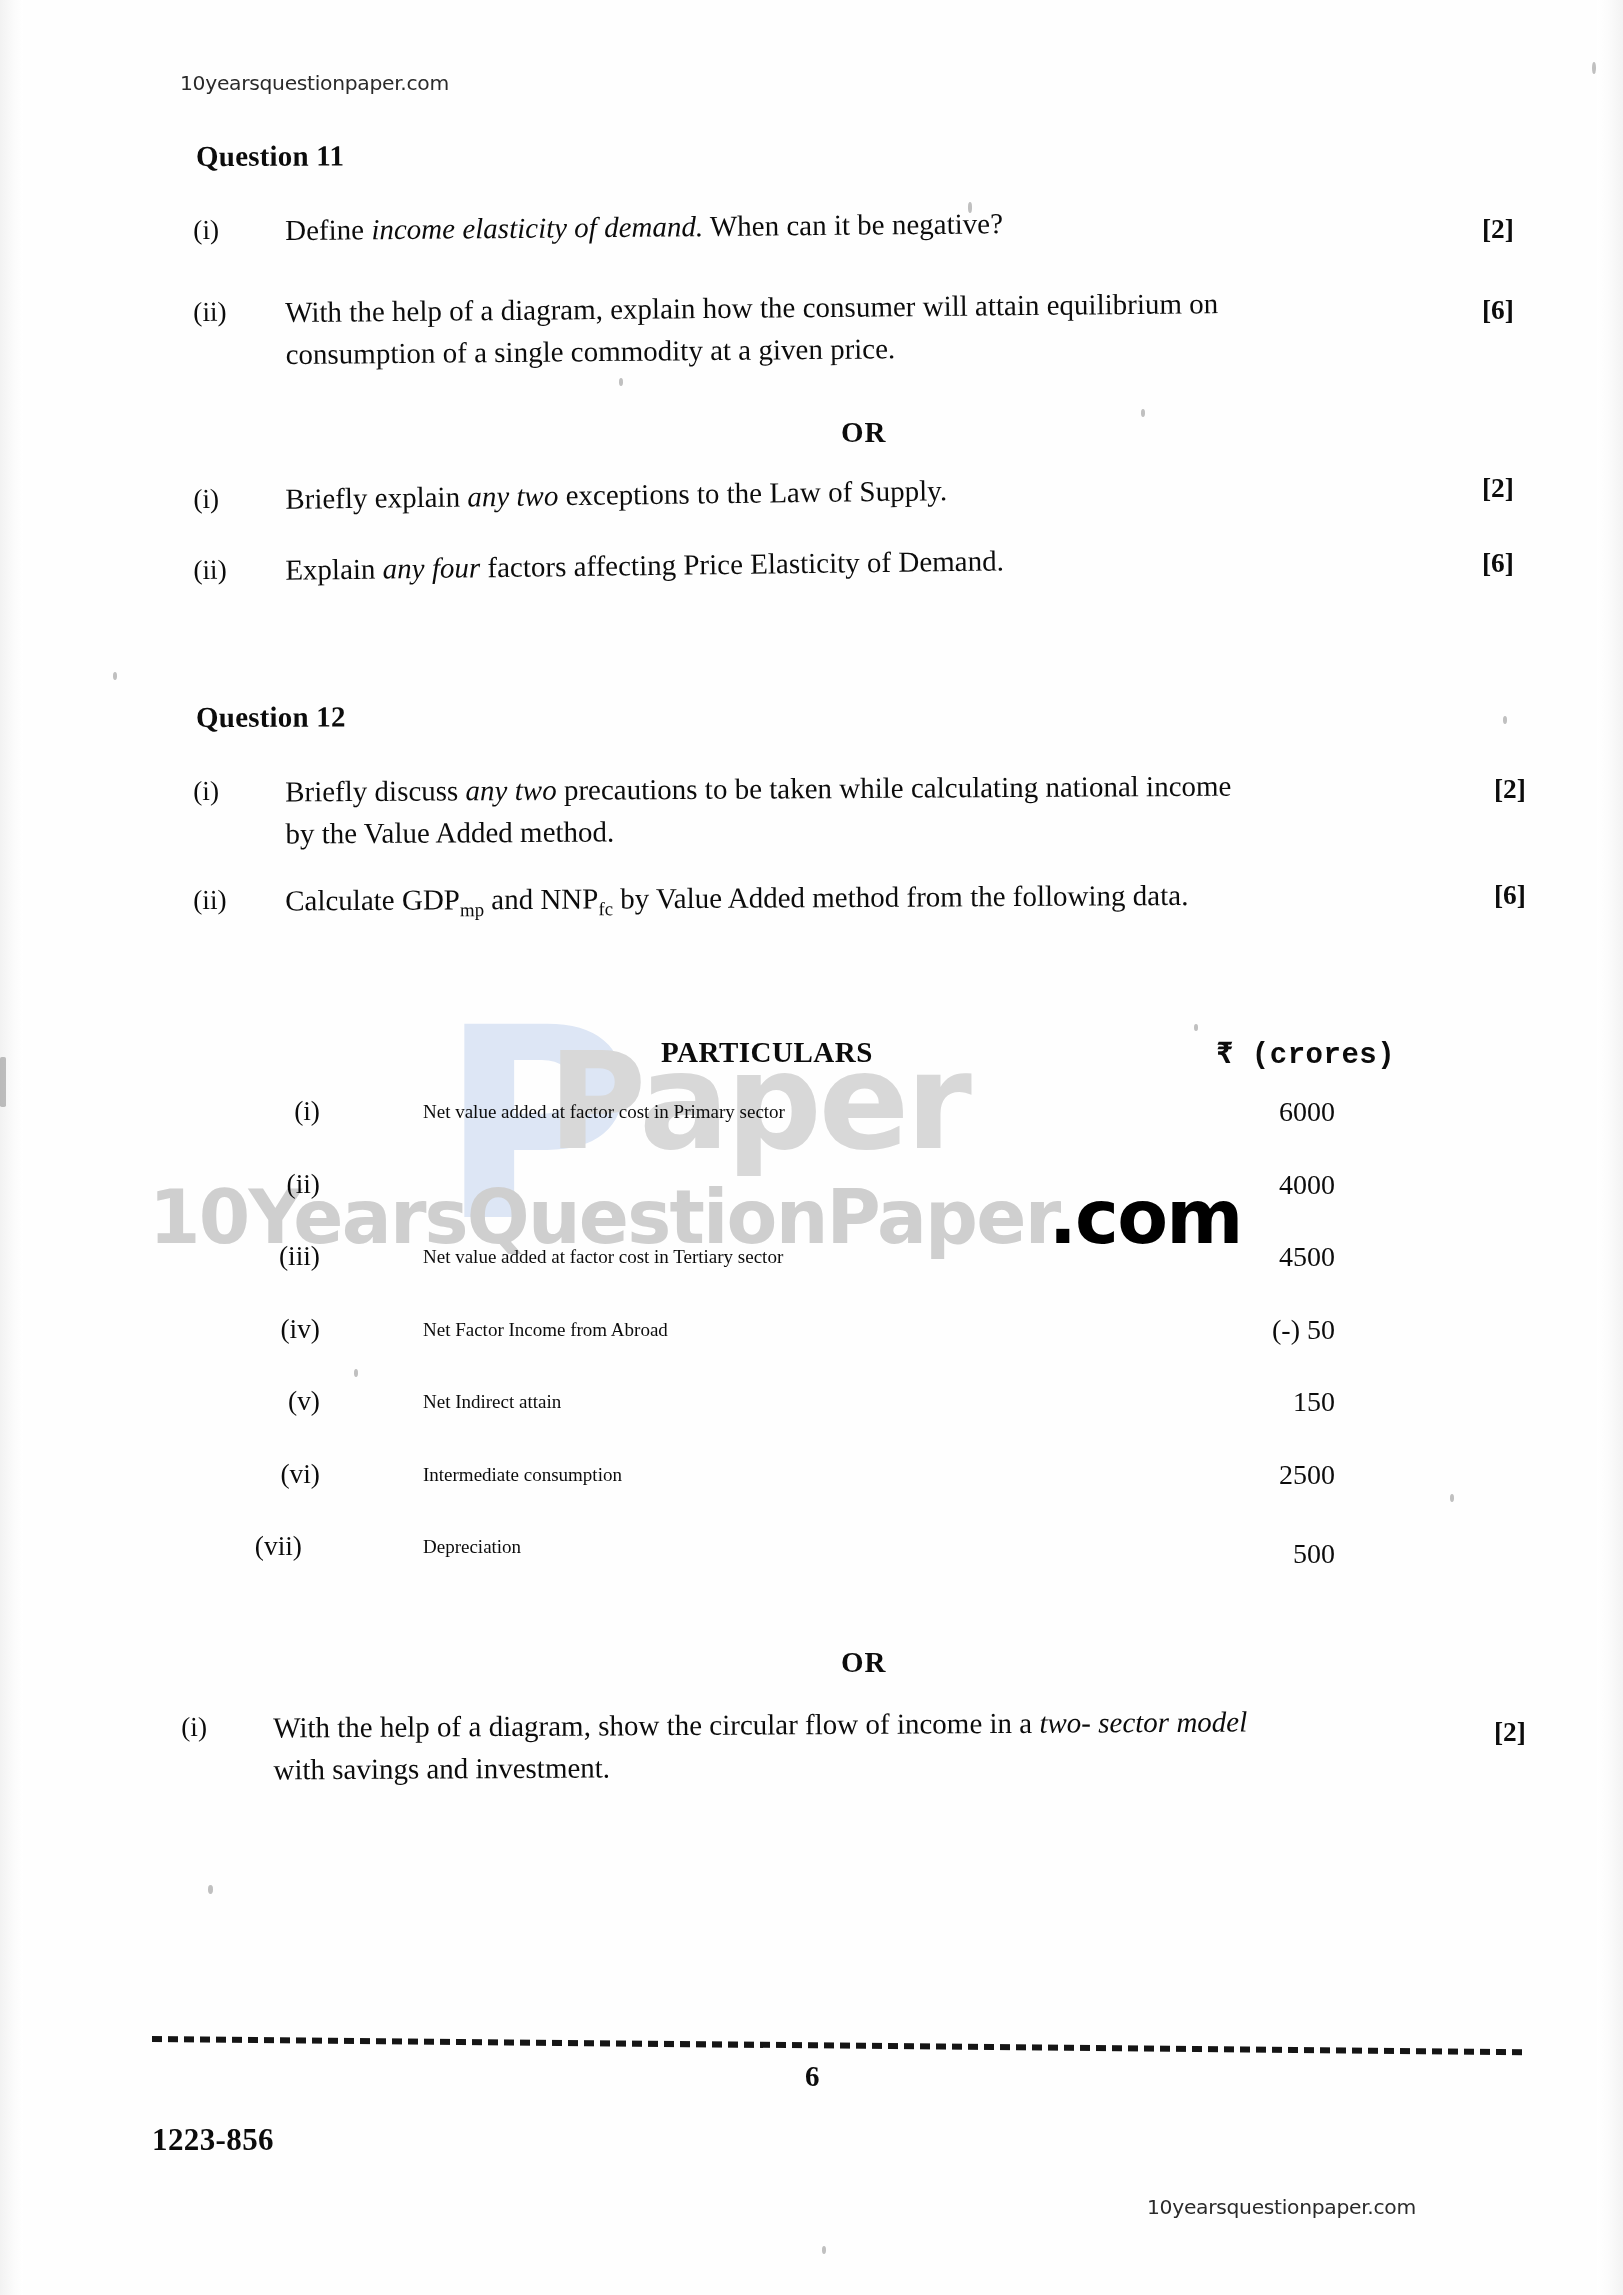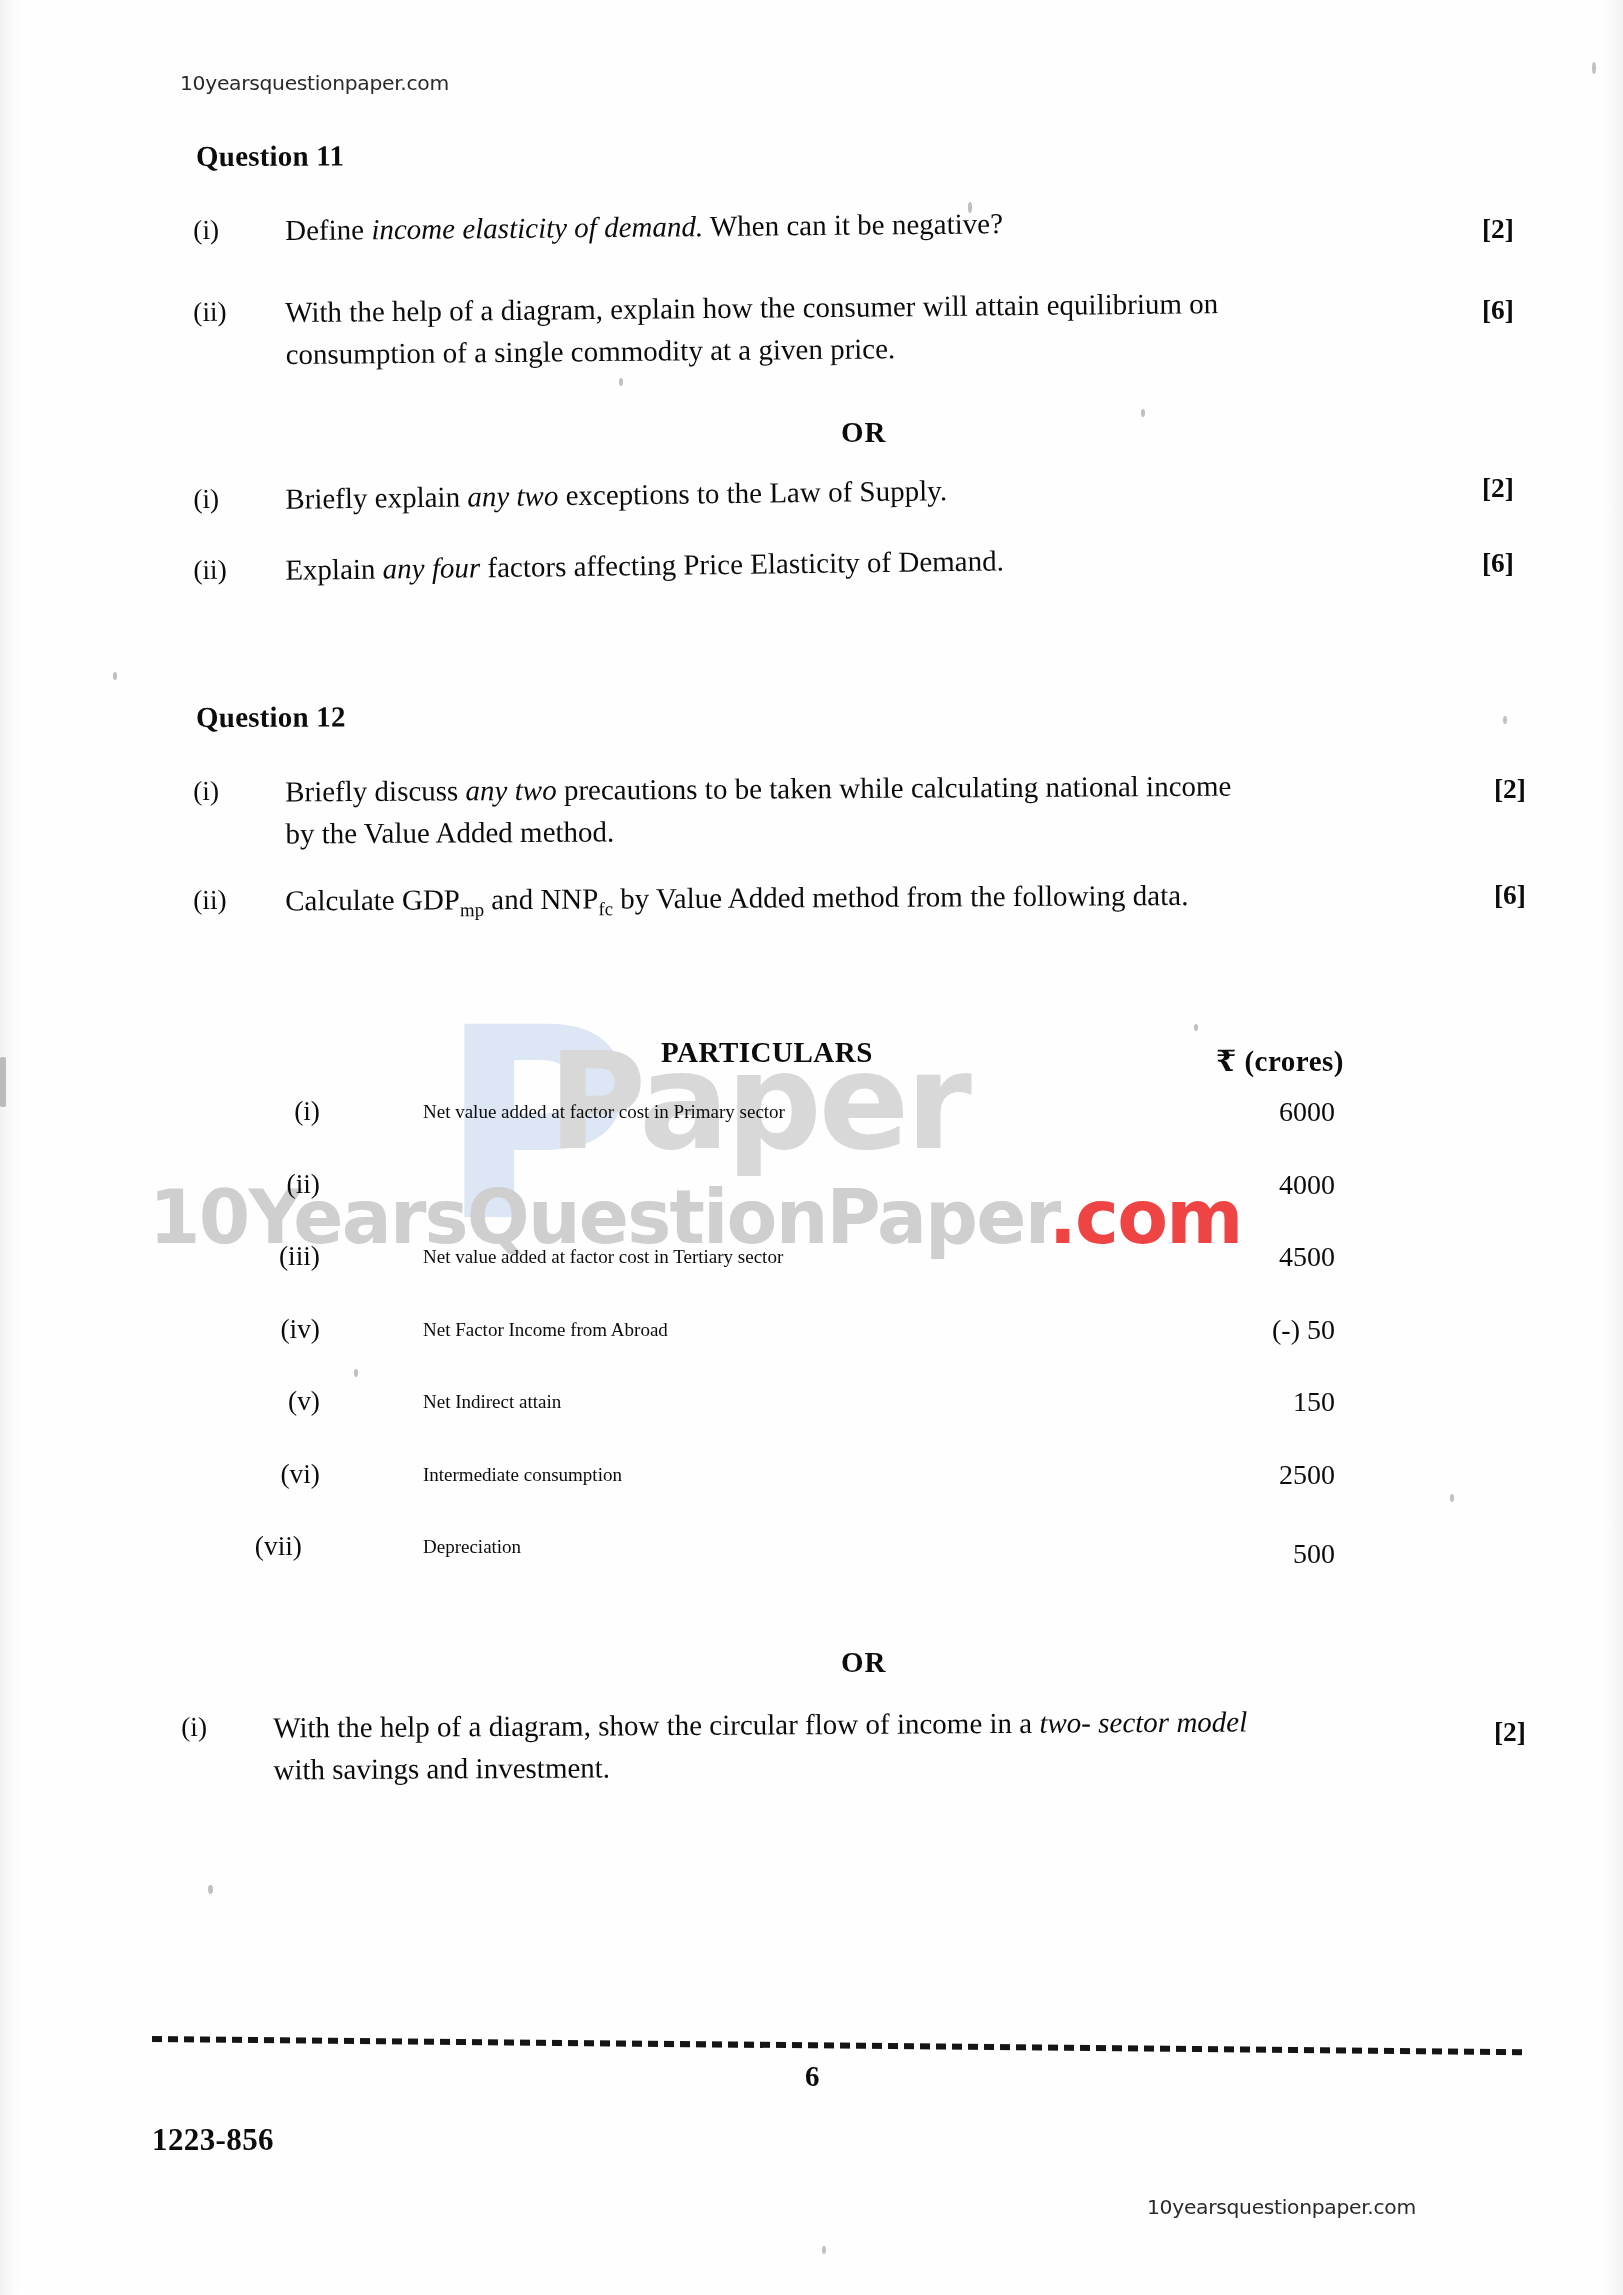--- a/index.html
+++ b/index.html
@@ -73,21 +73,21 @@
   .wm-url {
     position: absolute;
     left: 149px; top: 1174px;
     font-family: "DejaVu Sans", sans-serif;
     font-size: 74px;
     font-weight: 700;
     color: #cfcfcf;
     letter-spacing: -1.8px;
     white-space: nowrap;
   }
-  .wm-url .dotcom { color: #ef4444; }
+  .wm-url .dotcom { color: #000000; }
 
   
   .hdr-url {
     position: absolute;
     left: 180px; top: 71px;
     font-family: "DejaVu Sans", sans-serif;
     font-size: 20.3px;
     color: #2a2a2a;
     letter-spacing: -0.3px;
   }
@@ -150,21 +150,21 @@
   
   .tbl { position: absolute; left: 0; top: 1017px; width: 1623px; }
   .tbl-head {
     position: absolute;
     font-weight: 700;
     font-size: 29px;
     letter-spacing: 0.5px;
     margin-top: 19px;
   }
   .th-particulars { left: 661px; top: 0px; }
-  .th-crores      { left: 1216px; top: 8px; }
+  .th-crores      { left: 1216px; top: 0; font-family: Liberation Mono, monospace; }
 
   .trow {
     position: absolute;
     left: 0;
     width: 1623px;
     height: 44px;
   }
   .t-rn {
     position: absolute;
     width: 97px;

